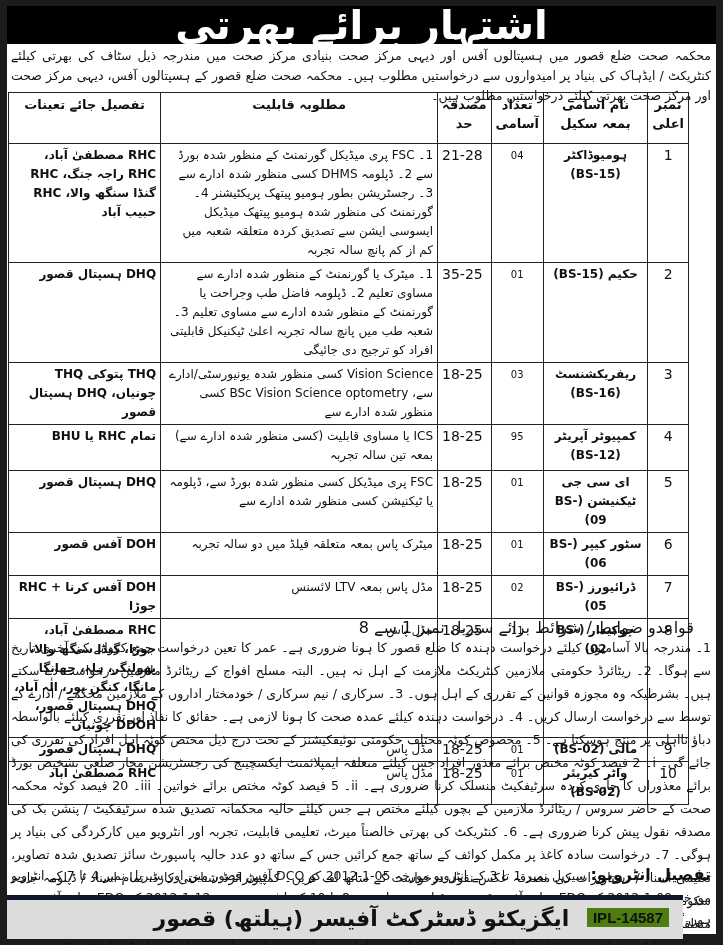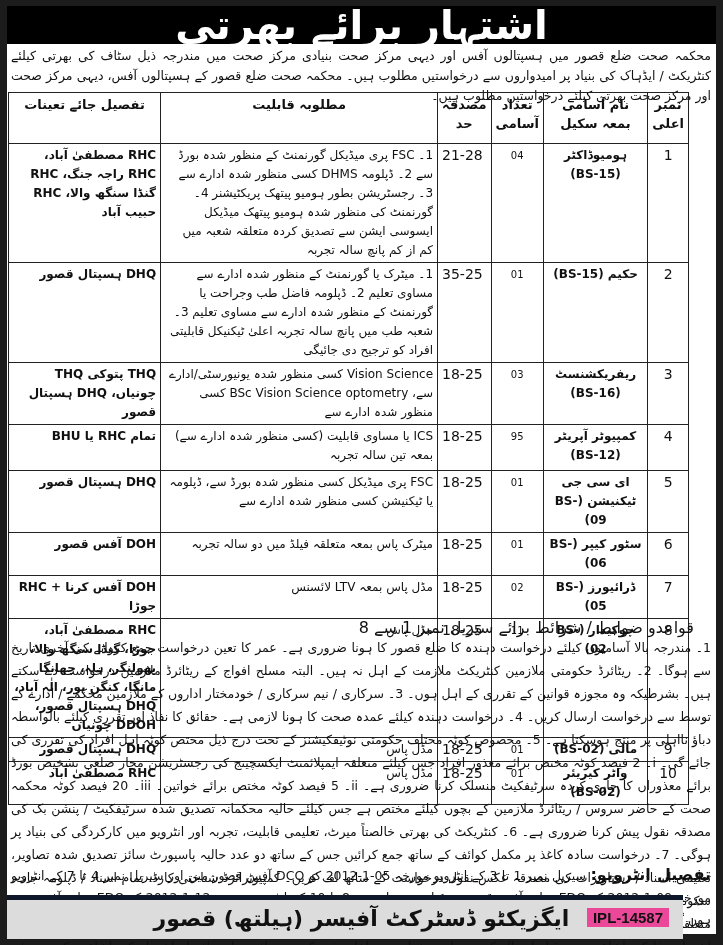--- a/index.html
+++ b/index.html
@@ -16,21 +16,21 @@
   .c-count{width:33px;text-align:center;font-size:10px;}
   .c-age{width:34px;text-align:left;font-size:14px;}
   .c-qual{width:306px;text-align:right;}
   .c-place{width:160px;font-weight:bold;}
   .rules-title{position:absolute;right:22px;top:612px;direction:rtl;font-weight:normal;font-size:16px;}
   .rules{position:absolute;left:4px;top:630px;width:700px;direction:rtl;font-size:12.5px;line-height:23px;text-align:justify;}
   .interview{position:absolute;left:4px;top:858px;width:700px;direction:rtl;font-size:12.5px;line-height:22px;text-align:justify;}
   .interview .lbl{font-weight:bold;font-size:16px;}
   .footer{position:absolute;left:0;top:889px;width:676px;height:39px;background:#dcdcdc;border-top:5px solid #0f172a;}
   .footer .office{position:absolute;left:0;width:709px;top:6px;text-align:center;direction:rtl;font-weight:bold;font-size:22px;}
-  .footer .ref{position:absolute;right:14px;top:8px;background:#ec4899;padding:1px 6px;font-family:"Liberation Sans",sans-serif;font-weight:bold;font-size:15px;}
+  .footer .ref{position:absolute;right:14px;top:8px;background:#4d7c0f;padding:1px 6px;font-family:"Liberation Sans",sans-serif;font-weight:bold;font-size:15px;}
 </style>
 </head>
 <body>
 
 <div class="frame">
   <div class="inner">
     <div class="title-band">اشتہار برائے بھرتی</div>
     <div class="intro">محکمہ صحت ضلع قصور میں ہسپتالوں آفس اور دیہی مرکز صحت بنیادی مرکز صحت میں مندرجہ ذیل سٹاف کی بھرتی کیلئے کنٹریکٹ / ایڈہاک کی بنیاد پر امیدواروں سے درخواستیں مطلوب ہیں۔ محکمہ صحت ضلع قصور کے ہسپتالوں آفس، دیہی مرکز صحت اور مرکز صحت بھرتی کیلئے درخواستیں مطلوب ہیں۔</div>
 
     <table class="jobs">

